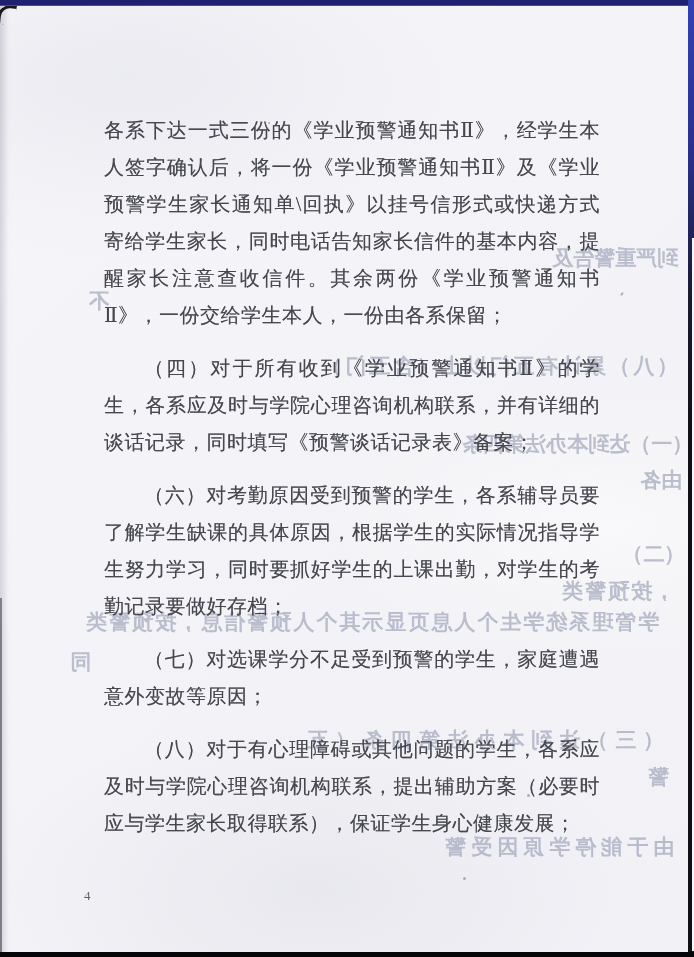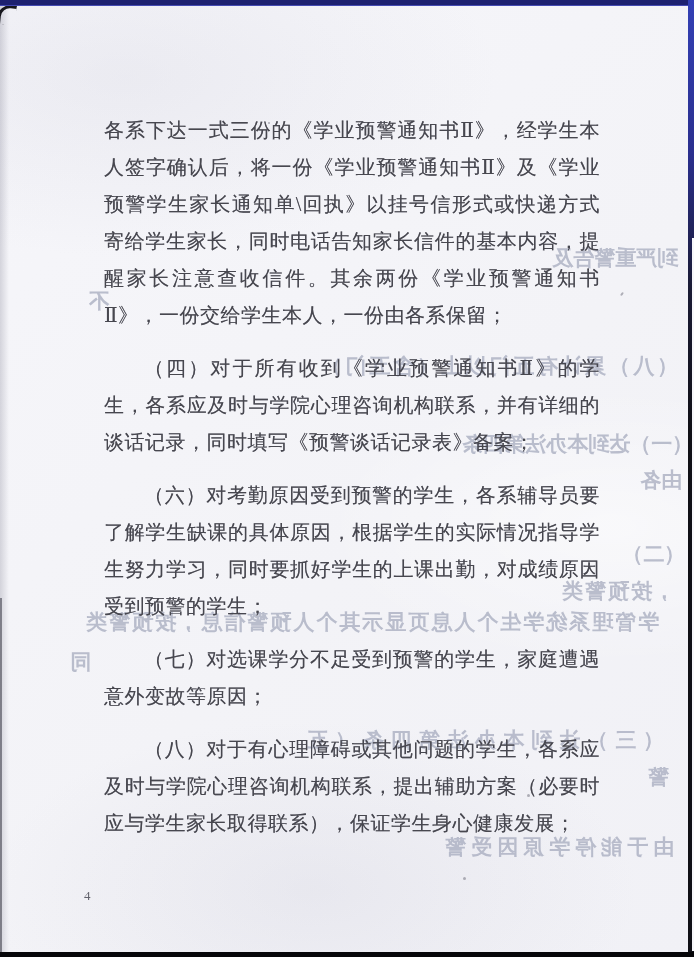--- a/index.html
+++ b/index.html
@@ -70,21 +70,21 @@
       <div class="bleed" style="top: 608px; left: 84px; letter-spacing: 2px;">学管理系统学生个人息页显示其个人预警信息，按预警类</div>
       <div class="bleed" style="top: 648px; left: 70px; letter-spacing: 0px;">同</div>
       <div class="bleed" style="top: 726px; left: 300px; letter-spacing: 7px;">（三）达到本办法第四条（五</div>
       <div class="bleed" style="top: 763px; left: 648px; letter-spacing: 0px;">警</div>
       <div class="bleed" style="top: 833px; left: 440px; letter-spacing: 5px;">由于能停学原因受警</div>
     </div>
 
   <div class="doc-text">
       <p>各系下达一式三份的《学业预警通知书Ⅱ》，经学生本人签字确认后，将一份《学业预警通知书Ⅱ》及《学业预警学生家长通知单\回执》以挂号信形式或快递方式寄给学生家长，同时电话告知家长信件的基本内容，提醒家长注意查收信件。其余两份《学业预警通知书Ⅱ》，一份交给学生本人，一份由各系保留；</p>
       <p class="indent">（四）对于所有收到《学业预警通知书Ⅱ》的学生，各系应及时与学院心理咨询机构联系，并有详细的谈话记录，同时填写《预警谈话记录表》备案；</p>
-      <p class="indent">（六）对考勤原因受到预警的学生，各系辅导员要了解学生缺课的具体原因，根据学生的实际情况指导学生努力学习，同时要抓好学生的上课出勤，对成绩原因受到预警的学生；</p>
+      <p class="indent">（六）对考勤原因受到预警的学生，各系辅导员要了解学生缺课的具体原因，根据学生的实际情况指导学生努力学习，同时要抓好学生的上课出勤，对学生的考勤记录要做好存档；</p>
       <p class="indent">（七）对选课学分不足受到预警的学生，家庭遭遇意外变故等原因；</p>
       <p class="indent">（八）对于有心理障碍或其他问题的学生，各系应及时与学院心理咨询机构联系，提出辅助方案（必要时应与学生家长取得联系），保证学生身心健康发展；</p>
     </div>
 
   <div class="page-number">4</div>
 
   <div class="speck s1"></div>
   <div class="speck s2"></div>
   <div class="speck s3"></div>
   <div class="speck s4"></div>

